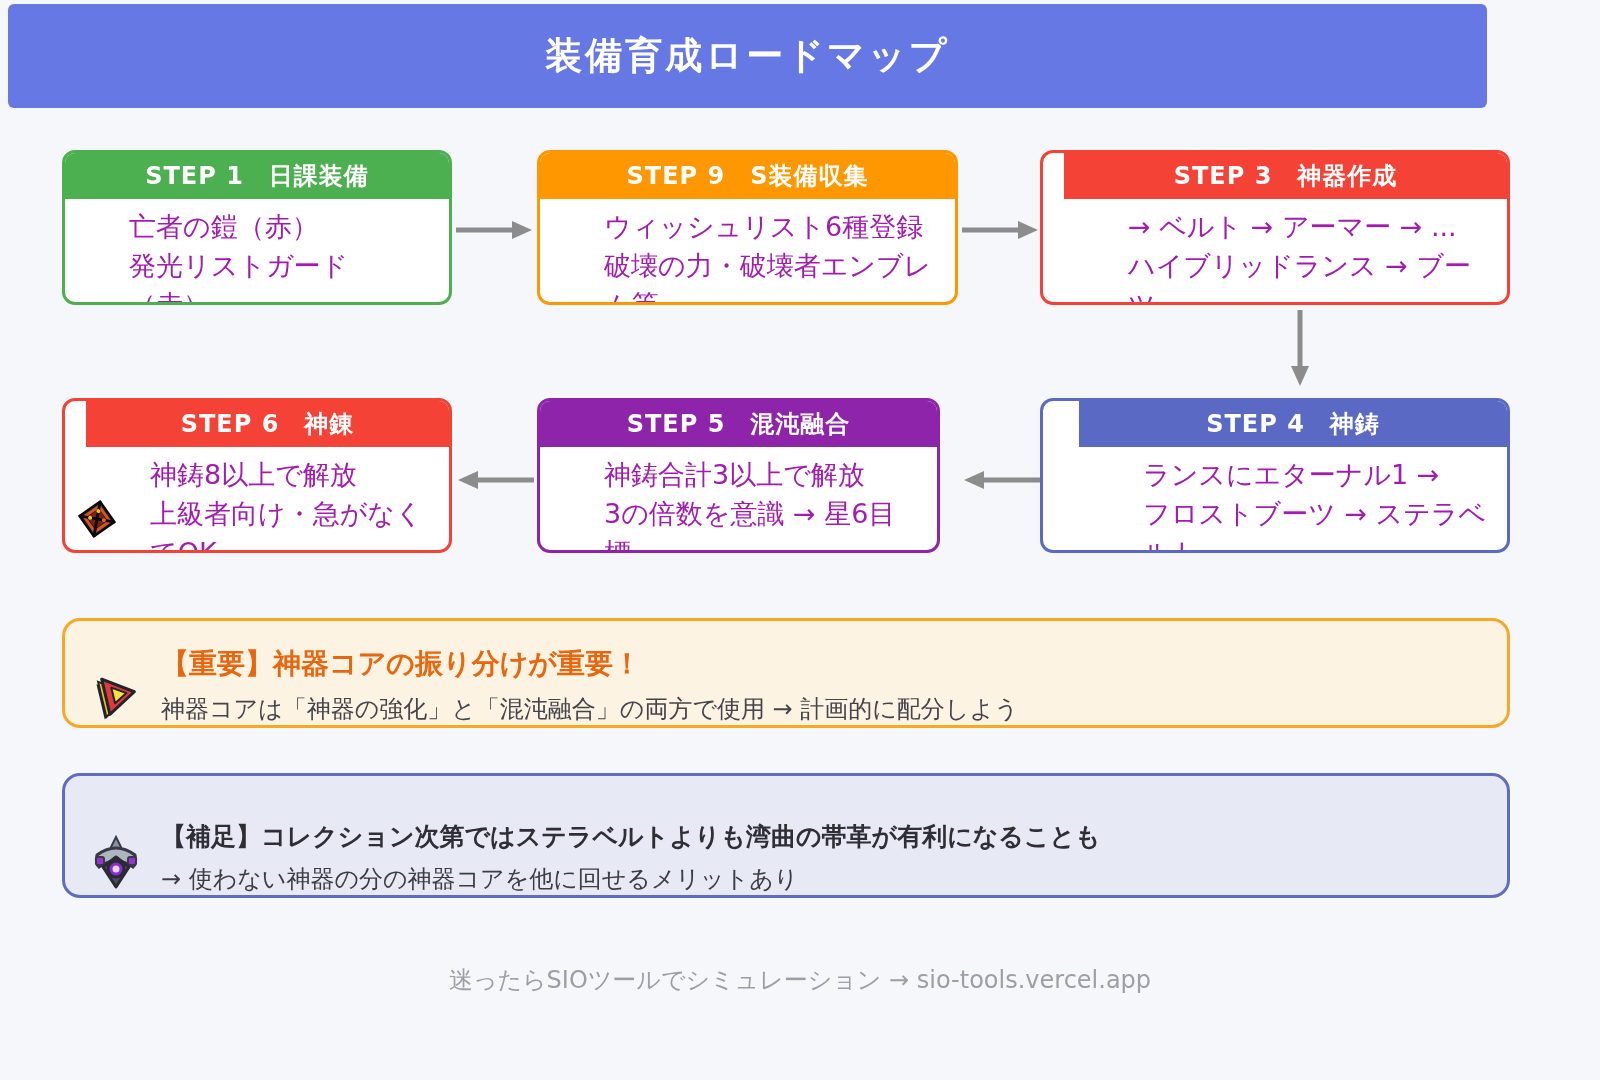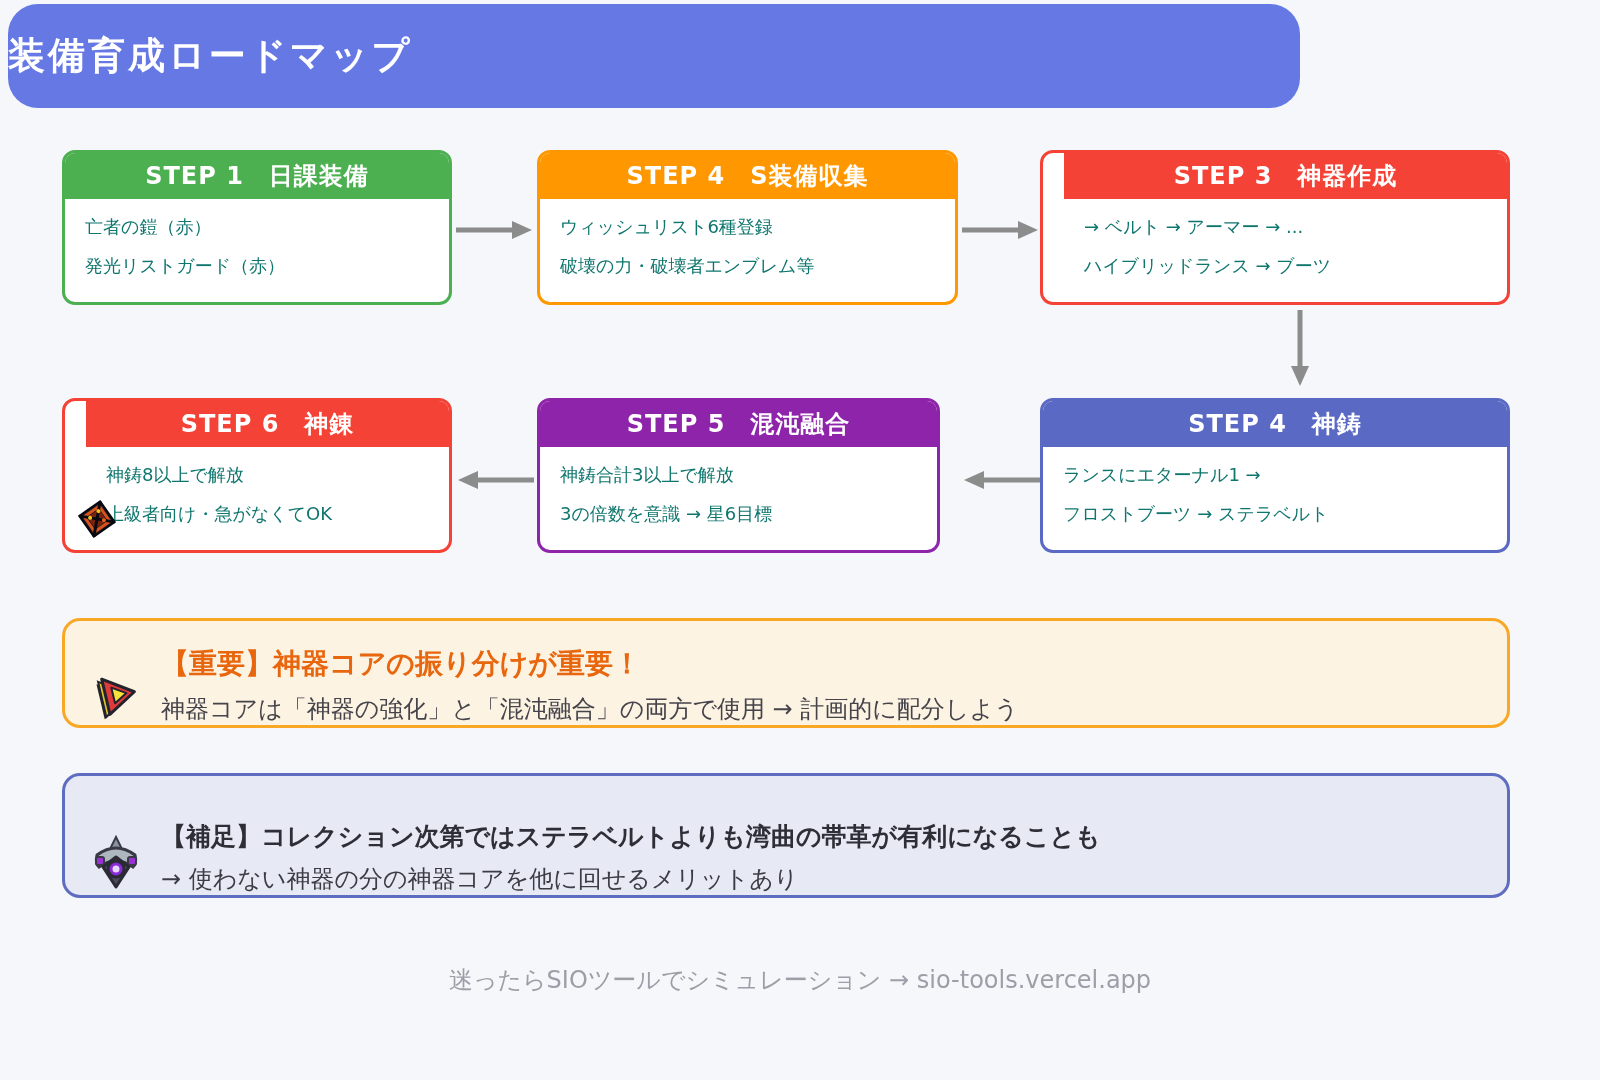--- a/index.html
+++ b/index.html
@@ -5,40 +5,40 @@
   * { margin:0; padding:0; box-sizing:border-box; }
   html,body { width:1600px; height:1080px; }
   body {
     position:relative;
     background:#F5F7FA;
     font-family:"DejaVu Sans","Liberation Sans",sans-serif;
     overflow:hidden;
   }
   
   .banner {
-    position:absolute; left:8px; top:4px; width:1292px; height:104px;
-    background:#6678E4; border-radius:30px;
-    display:flex; align-items:center; 
+    position:absolute; left:8px; top:4px; width:1479px; height:104px;
+    background:#6678E4; border-radius:6px;
+    display:flex; align-items:center; justify-content:center;
   }
   .banner .title { color:#ffffff; font-size:37px; font-weight:bold; letter-spacing:3px; }
 
   
   .card {
     position:absolute; background:#ffffff; border-radius:13px;
     border:3px solid #000; overflow:hidden;
   }
   .card-header {
     height:46px; display:flex; align-items:center; justify-content:center;
     color:#ffffff; font-weight:bold; font-size:24px; letter-spacing:1px;
   }
-  .card-body { padding:8px 20px; font-size:18px; line-height:39px; color:#0f766e; }
+  .card-body { padding:8px 20px; font-size:27px; line-height:39px; color:#a21caf;margin-left:44px; }
   .c-green  { border-color:#4CAF50; }  .c-green  .card-header { background:#4CAF50; }
   .c-orange { border-color:#FF9800; }  .c-orange .card-header { background:#FF9800; }
   .c-red    { border-color:#F44336;padding-left:21px; }  .c-red    .card-header { background:#F44336; }
-  .c-blue   { border-color:#5A69C4; }  .c-blue   .card-header { background:#5A69C4; }
+  .c-blue   { border-color:#5A69C4;padding-left:36px; }  .c-blue   .card-header { background:#5A69C4; }
   .c-purple { border-color:#8E24AA; }  .c-purple .card-header { background:#8E24AA; }
 
   #card1 { left:62px;   top:150px; width:390px; height:155px; }
   #card2 { left:537px;  top:150px; width:421px; height:155px; }
   #card3 { left:1040px; top:150px; width:470px; height:155px; }
   #card4 { left:1040px; top:398px; width:470px; height:155px; }
   #card5 { left:537px;  top:398px; width:403px; height:155px; }
   #card6 { left:62px;   top:398px; width:390px; height:155px; }
 
   .card .corner-icon { position:absolute; left:12px; top:98px; }
@@ -84,21 +84,21 @@
     <span>STEP 1　日課装備</span>
   </div>
   <div class="card-body">
     <div>亡者の鎧（赤）</div>
     <div>発光リストガード（赤）</div>
   </div>
 </div>
 
 <div class="card c-orange" id="card2">
   <div class="card-header">
-    <span>STEP 4　S装備収集</span>
+    <span>STEP 9　S装備収集</span>
   </div>
   <div class="card-body">
     <div>ウィッシュリスト6種登録</div>
     <div>破壊の力・破壊者エンブレム等</div>
   </div>
 </div>
 
 <div class="card c-red" id="card3">
   <div class="card-header">
     <span>STEP 3　神器作成</span>

